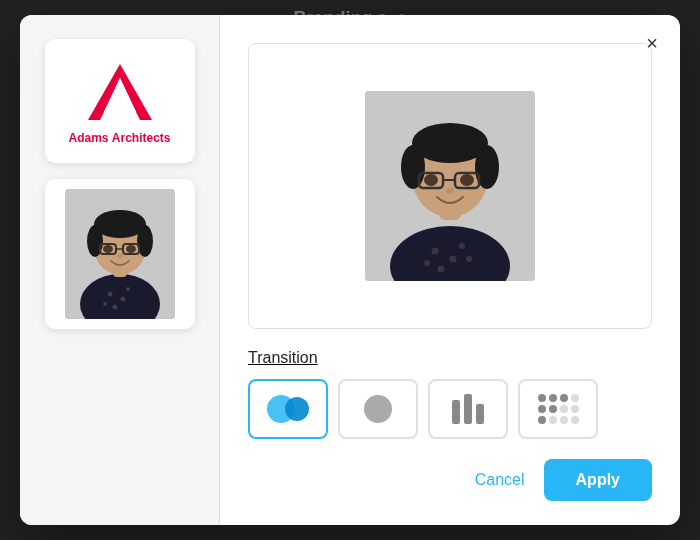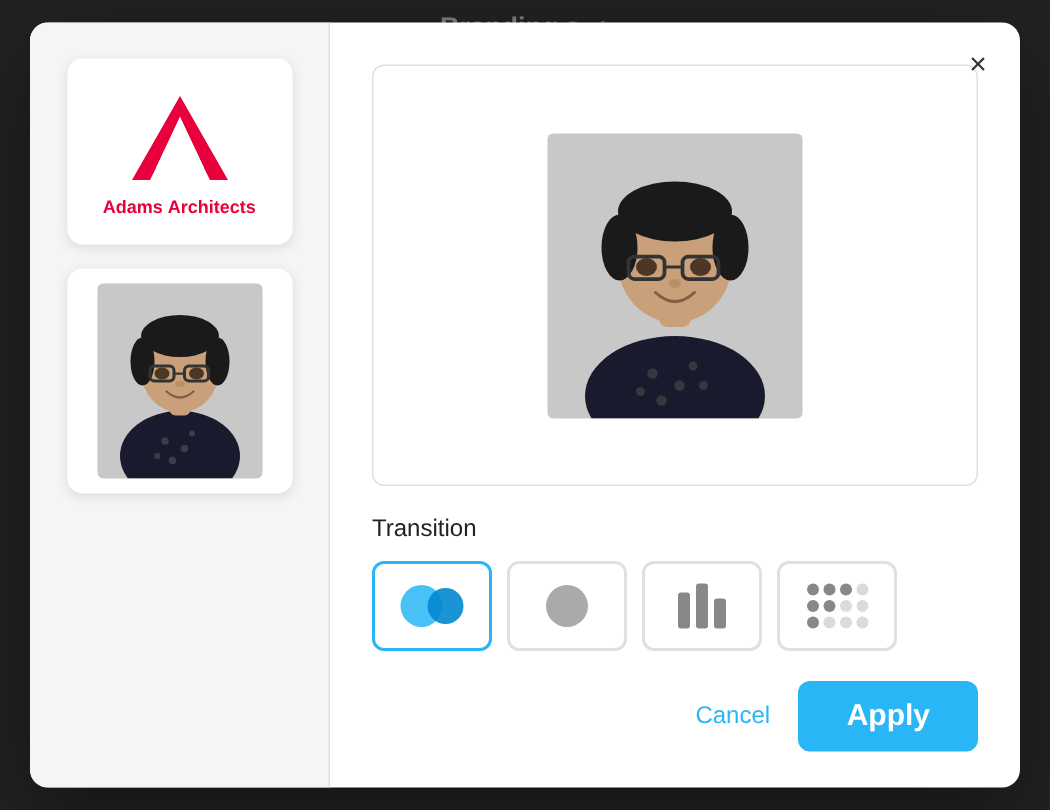--- a/index.html
+++ b/index.html
@@ -157,20 +157,21 @@
       background: #d0d0d0;
       border-radius: 4px;
       overflow: hidden;
       display: flex;
       align-items: center;
       justify-content: center;
     }
 
     .transition-section {
       margin-bottom: 16px;
+      text-decoration: underline;
     }
 
     .transition-label {
       font-size: 16px;
       font-weight: 500;
       color: #222;
       margin-bottom: 12px;
     }
 
     .transition-options {
@@ -210,21 +211,21 @@
       font-weight: 500;
       cursor: pointer;
       padding: 10px 16px;
       border-radius: 6px;
     }
 
     .apply-btn {
       background: #29b6f6;
       border: none;
       color: #fff;
-      font-size: 20px;
+      font-size: 16px;
       font-weight: 600;
       cursor: pointer;
       padding: 12px 32px;
       border-radius: 8px;
     }
 
     
     .page-header {
       position: absolute;
       top: 0;

